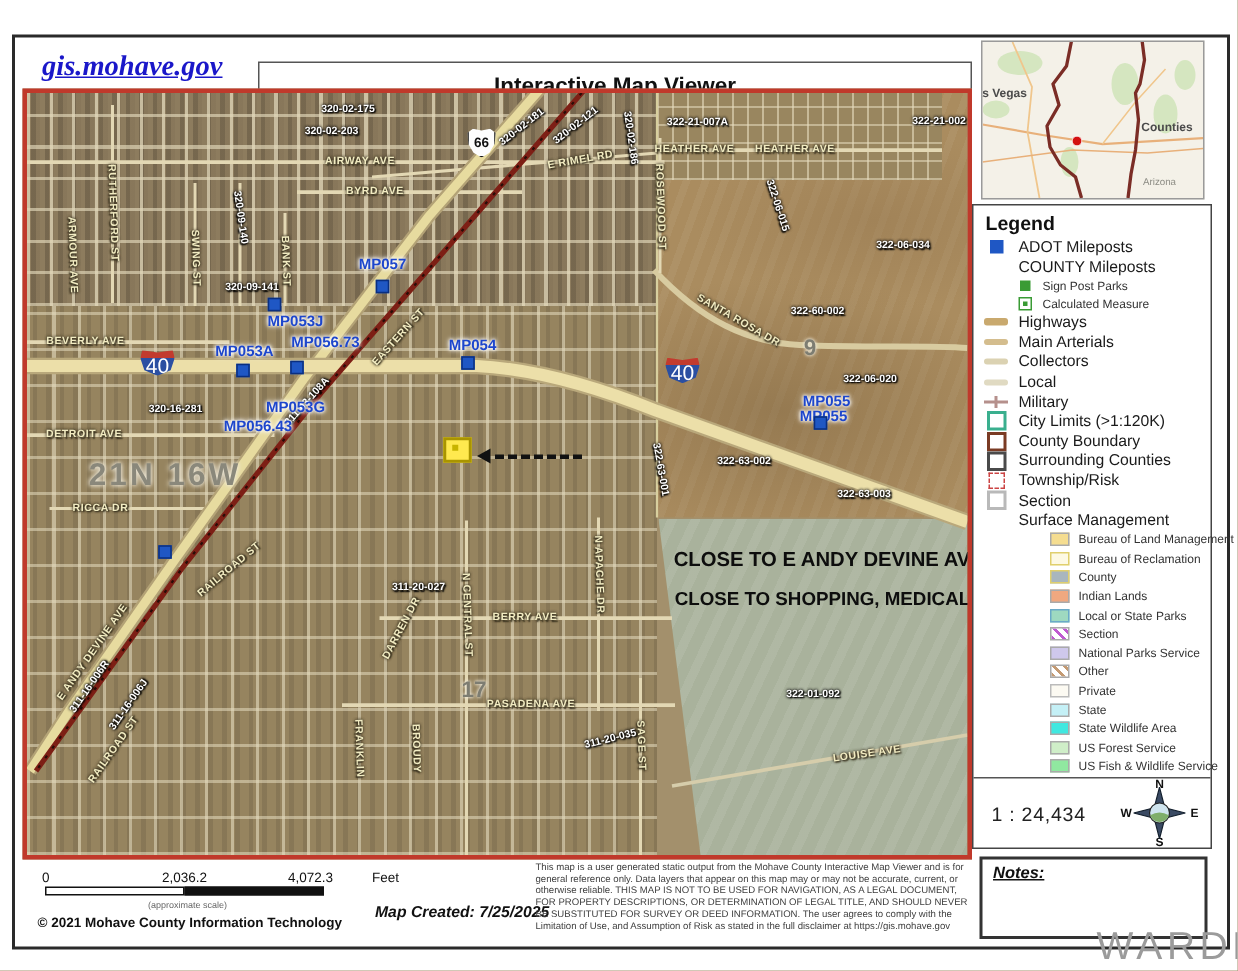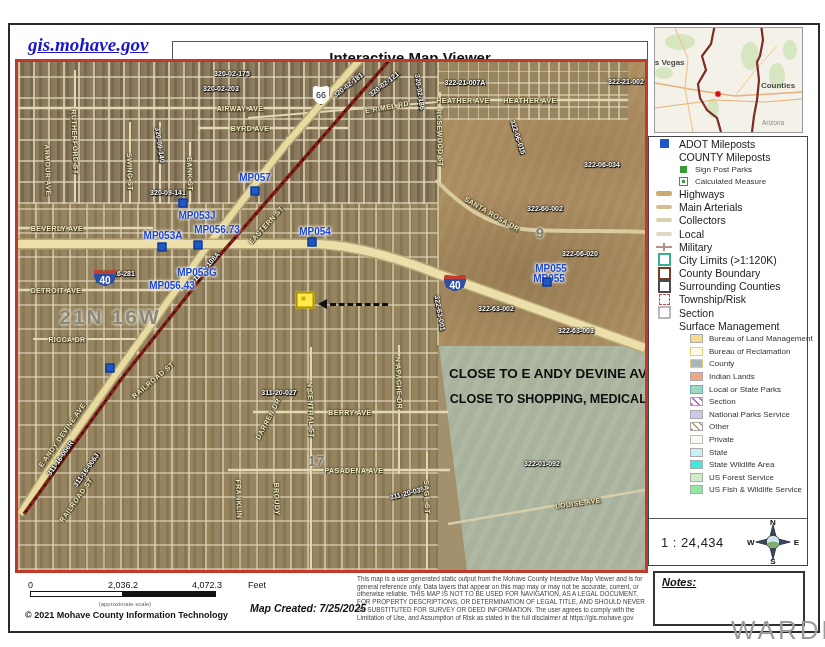--- a/index.html
+++ b/index.html
@@ -51,41 +51,41 @@
           text-shadow:0 0 2px #39321f,0 0 2px #39321f,1px 1px 1px #39321f;}
   .mp{font-size:10px;font-weight:bold;color:#1d46cc;
       text-shadow:0 0 2px #fff,0 0 3px #fff,0 0 4px #fff;}
   .section{font-size:15px;font-weight:bold;color:#7d7d72;text-shadow:0 0 2px #efe9d8,0 0 3px #efe9d8;}
   .township{font-size:21px;font-weight:bold;color:#8a887b;letter-spacing:2px;text-shadow:0 0 3px #efe9d8,0 0 4px #efe9d8;}
   .banner{font-size:13.5px;font-weight:bold;color:#0d0d0d;}
   .banner2{font-size:12.5px;font-weight:bold;color:#0d0d0d;}
   
   .mpsq{position:absolute;width:7px;height:7px;background:#1f57c4;border:1px solid #0a2f80;transform:translate(-50%,-50%);}
   .shield{position:absolute;transform:translate(-50%,-50%);display:flex;align-items:center;justify-content:center;}
-  .shield-us66{width:17px;height:18px;background:#fdfdfd;border:1px solid #111;color:#111;font-size:9px;font-weight:normal;
+  .shield-us66{width:17px;height:18px;background:#fdfdfd;border:1px solid #111;color:#111;font-size:9px;font-weight:bold;
       clip-path:polygon(0% 18%,20% 4%,50% 10%,80% 4%,100% 18%,96% 55%,78% 84%,50% 100%,22% 84%,4% 55%);}
-  .shield-i40{width:23px;height:17px;color:#fff;font-size:10px;font-weight:bold;padding-top:3px;box-sizing:border-box;
+  .shield-i40{width:23px;height:17px;color:#fff;font-size:14px;font-weight:normal;padding-top:3px;box-sizing:border-box;
       background:linear-gradient(#c23b2e 0 5px,#2b4fa2 5px);
-      clip-path:polygon(6% 0,50% 9%,94% 0,100% 30%,88% 78%,50% 100%,12% 78%,0 30%);margin-top:36px;}
+      clip-path:polygon(6% 0,50% 9%,94% 0,100% 30%,88% 78%,50% 100%,12% 78%,0 30%);}
   .highlight{position:absolute;left:287px;top:238px;width:15px;height:13px;background:#ffe94f;
       border:2px solid #a99400;transform:translate(-50%,-50%);}
   .highlight::after{content:'';position:absolute;left:4px;top:3px;width:4px;height:4px;background:#c8b400;}
   .arrow-dash{position:absolute;left:312px;top:241px;width:58px;border-top:3px dashed #111;}
   .arrow-head{position:absolute;left:300px;top:237px;width:0;height:0;
       border-top:5px solid transparent;border-bottom:5px solid transparent;border-right:9px solid #111;}
   
   .legend{position:absolute;left:648px;top:136px;width:160px;height:430px;border:1px solid #444;background:#fff;box-sizing:border-box;}
   .legend-title{font-size:13px;font-weight:bold;color:#111;margin:4px 0 2px 8px;}
   .li{display:flex;align-items:center;height:13.2px;}
   .li .icon-cell{width:30px;display:flex;justify-content:center;flex:none;}
   .li .lab{font-size:10.5px;color:#1a1a1a;white-space:nowrap;}
   .li.sub{height:12px;padding-left:22px;}
   .li.sub .lab{font-size:8px;color:#333;}
   .li.sub .icon-cell{width:24px;}
-  .li.surf{height:12.6px;padding-left:34px;}
+  .li.surf{height:12.6px;padding-left:44px;}
   .li.surf .lab{font-size:8px;color:#333;}
   .li.surf .icon-cell{width:26px;}
   .sw{display:inline-block;}
   .sw-sq{width:9px;height:9px;background:var(--c);}
   .sw-sq-sm{width:7px;height:7px;background:var(--c);}
   .sw-sq-dot{width:7px;height:7px;border:1px solid var(--c);background:#fff;position:relative;}
   .sw-sq-dot::after{content:'';position:absolute;left:2px;top:2px;width:3px;height:3px;background:var(--c);}
   .sw-line{width:16px;height:4px;background:var(--c);border-radius:2px;}
   .sw-line-thick{width:16px;height:5px;background:var(--c);border-radius:2px;}
   .sw-rail{width:16px;height:2px;background:var(--c);position:relative;}
@@ -269,20 +269,21 @@
         <span>40</span>
       </div>
     </div>
 
   <div class="highlight"></div>
   <div class="arrow-dash"></div>
   <div class="arrow-head"></div>
 </div>
 
 <div class="legend">
+  <div class="legend-title">Legend</div>
   <div>
 
   <div class="li">
         <span class="icon-cell">
           <span class="sw sw-sq" style="--c: #1f57c4;"></span>
         </span>
         <span class="lab">ADOT Mileposts</span>
       </div>
       <div class="li">
         <span class="icon-cell">

